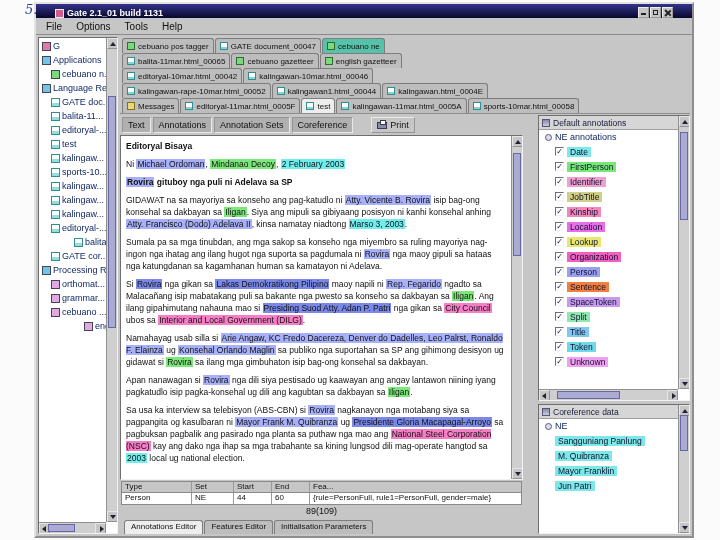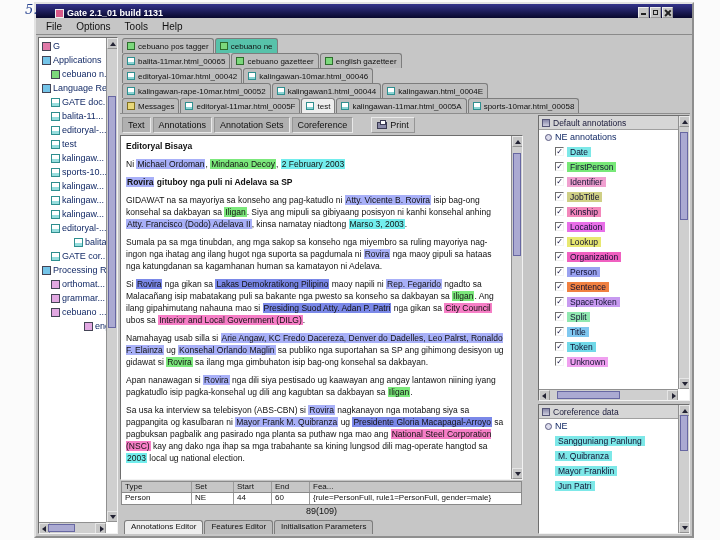--- a/index.html
+++ b/index.html
@@ -251,20 +251,24 @@
     </div>
 
     <div class="right-of-tree">
 
       <div class="tabstrip">
           <div class="tab-row">
             <div class="tab">
               <span class="tab-icon ticon-res"></span>
               <span>cebuano pos tagger</span>
             </div>
+            <div class="tab">
+              <span class="tab-icon ticon-doc"></span>
+              <span>GATE document_00047</span>
+            </div>
             <div class="tab teal">
               <span class="tab-icon ticon-res"></span>
               <span>cebuano ne</span>
             </div>
           </div>
           <div class="tab-row">
             <div class="tab">
               <span class="tab-icon ticon-doc"></span>
               <span>balita-11mar.html_00065</span>
             </div>

